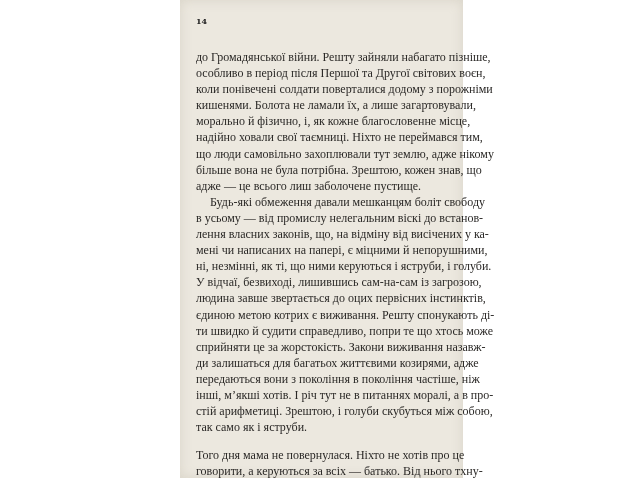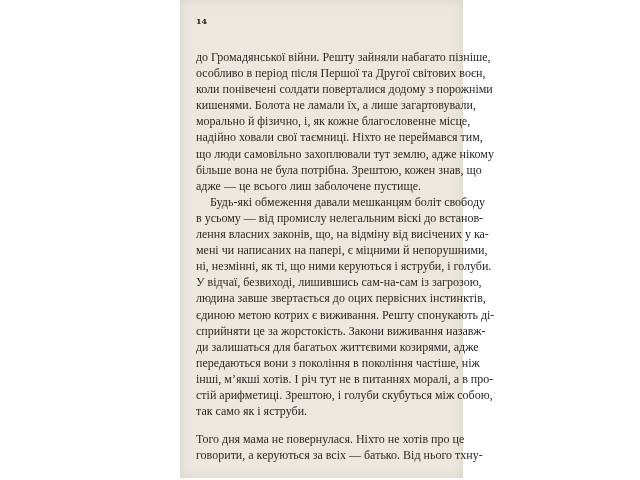--- a/index.html
+++ b/index.html
@@ -72,20 +72,21 @@
       </div>
       <div>
         <span class="line" style="text-indent: 14px;">Будь-які обмеження давали мешканцям боліт свободу</span>
         <span class="line">в усьому — від промислу нелегальним віскі до встанов-</span>
         <span class="line">лення власних законів, що, на відміну від висічених у ка-</span>
         <span class="line">мені чи написаних на папері, є міцними й непорушними,</span>
         <span class="line">ні, незмінні, як ті, що ними керуються і яструби, і голуби.</span>
         <span class="line">У відчаї, безвиході, лишившись сам-на-сам із загрозою,</span>
         <span class="line">людина завше звертається до оцих первісних інстинктів,</span>
         <span class="line">єдиною метою котрих є виживання. Решту спонукають ді-</span>
+        <span class="line">ти швидко й судити справедливо, попри те що хтось може</span>
         <span class="line">сприйняти це за жорстокість. Закони виживання назавж-</span>
         <span class="line">ди залишаться для багатьох життєвими козирями, адже</span>
         <span class="line">передаються вони з покоління в покоління частіше, ніж</span>
         <span class="line">інші, м’якші хотів. І річ тут не в питаннях моралі, а в про-</span>
         <span class="line">стій арифметиці. Зрештою, і голуби скубуться між собою,</span>
         <span class="line last">так само як і яструби.</span>
       </div>
       <span class="para-gap"></span>
       <div>
         <span class="line">Того дня мама не повернулася. Ніхто не хотів про це</span>

